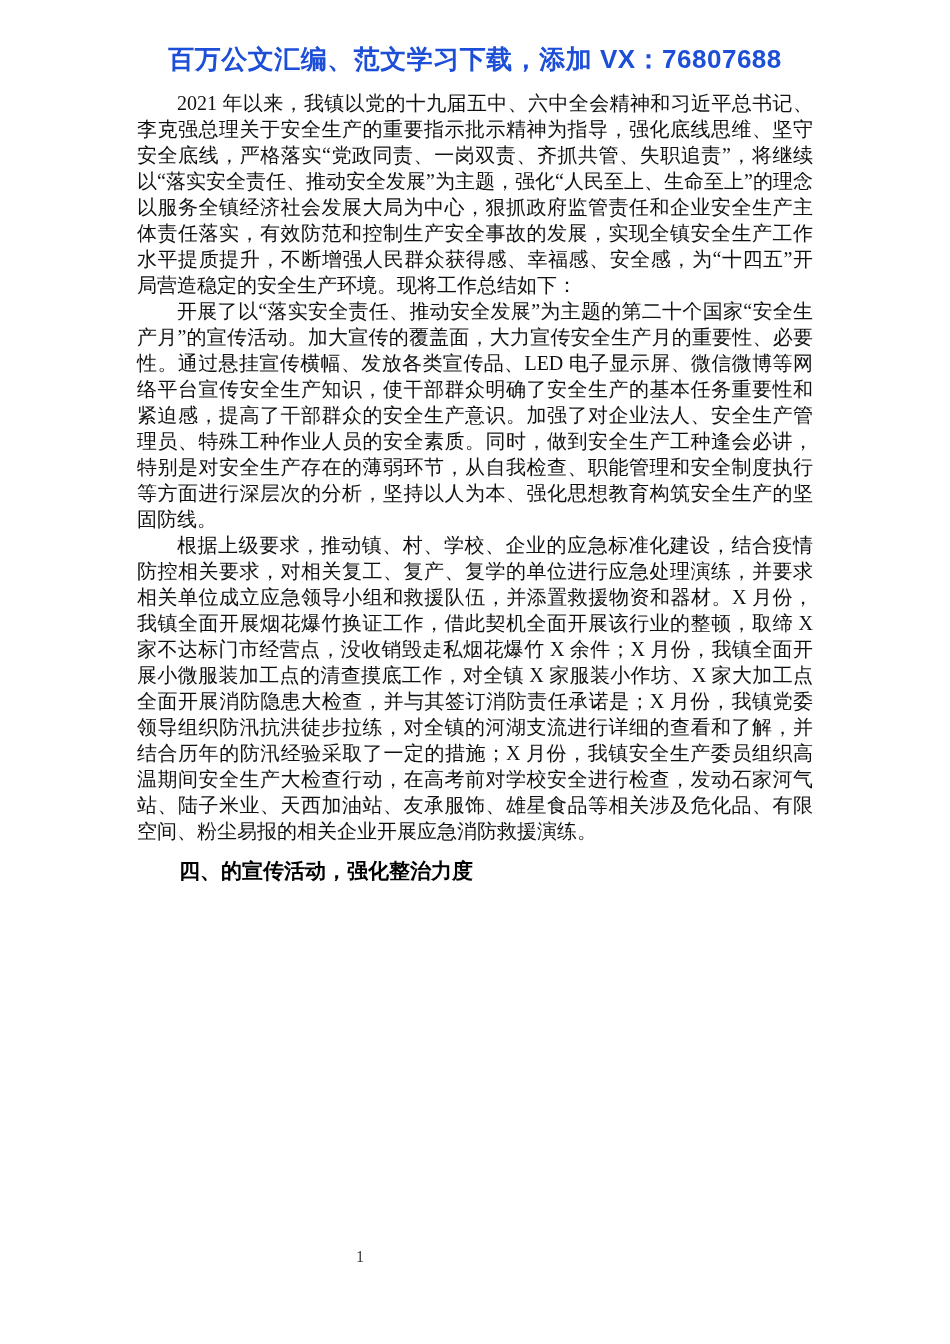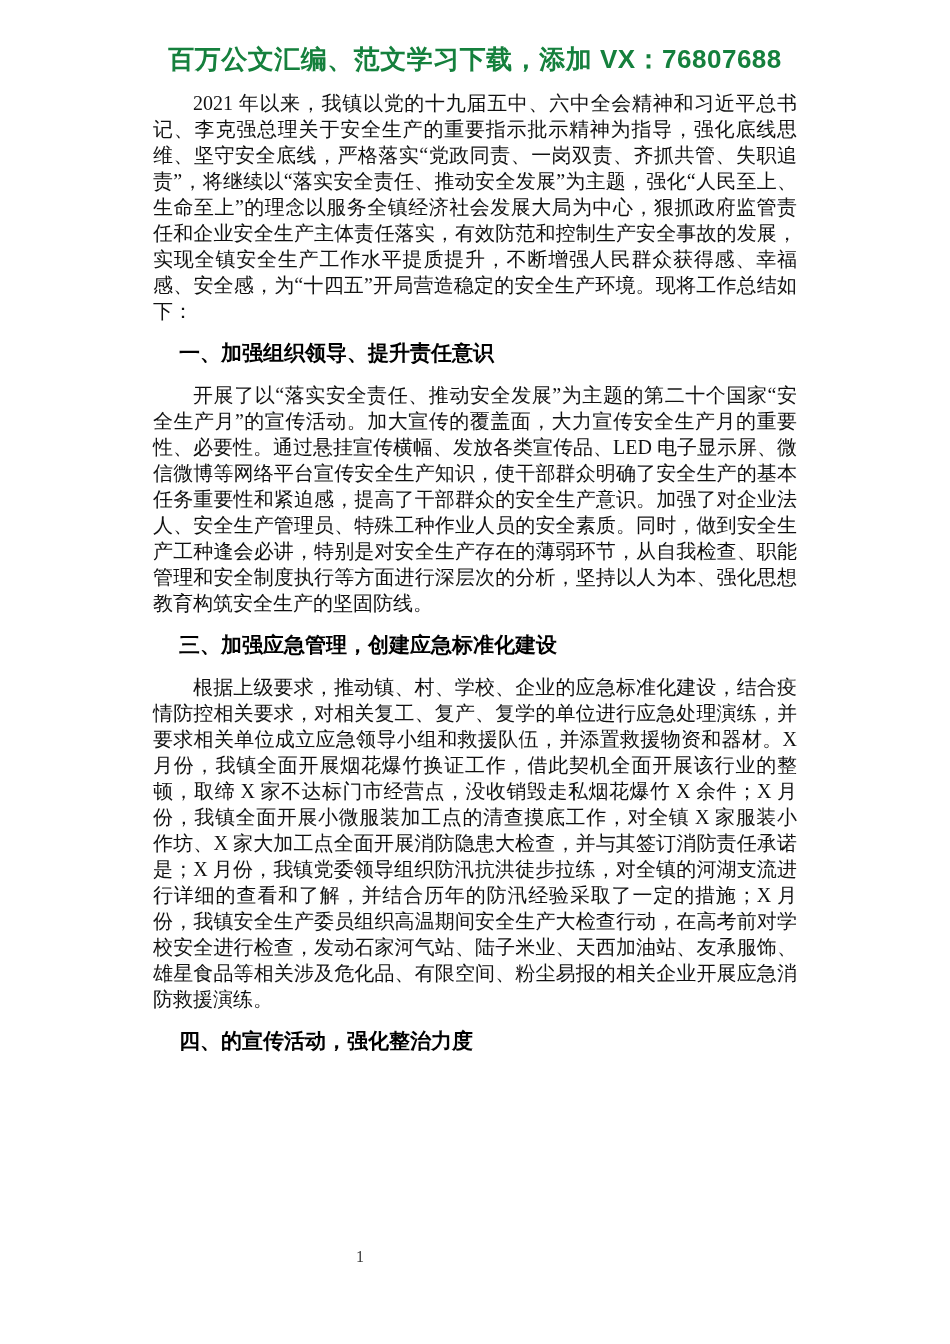--- a/index.html
+++ b/index.html
@@ -11,36 +11,36 @@
     height: 1344px;
     background: #ffffff;
     color: #111111;
     font-family: "Liberation Serif", "DejaVu Serif", serif;
     position: relative;
     overflow: hidden;
   }
   .notice {
     margin-top: 44px;
     text-align: center;
-    color: #15803d;
+    color: #1d4ed8;
     font-family: "Liberation Sans", "DejaVu Sans", sans-serif;
     font-weight: bold;
     font-size: 26px;
     line-height: 30px;
     letter-spacing: 0.5px;
   }
   .content {
     width: 676px;
     margin: 16px auto 0 auto;
     font-size: 20px;
     line-height: 26px;
     text-align: justify;
   }
   .para {
-    margin: 16px;
+    margin: 0;
     text-indent: 2em;
     word-break: break-all;
   }
   .heading {
     font-family: "Liberation Sans", "DejaVu Sans", sans-serif;
     font-size: 21px;
     font-weight: bold;
     color: #000000;
     margin: 14px 0 12px 0;
     text-indent: 2em;
@@ -66,25 +66,23 @@
 <body>
 
 <div class="page">
 
   <div class="notice">百万公文汇编、范文学习下载，添加 VX：76807688</div>
 
   <div class="content">
 
     <p class="para">2021 年以来，我镇以党的十九届五中、六中全会精神和习近平总书记、李克强总理关于安全生产的重要指示批示精神为指导，强化底线思维、坚守安全底线，严格落实“党政同责、一岗双责、齐抓共管、失职追责”，将继续以“落实安全责任、推动安全发展”为主题，强化“人民至上、生命至上”的理念以服务全镇经济社会发展大局为中心，狠抓政府监管责任和企业安全生产主体责任落实，有效防范和控制生产安全事故的发展，实现全镇安全生产工作水平提质提升，不断增强人民群众获得感、幸福感、安全感，为“十四五”开局营造稳定的安全生产环境。现将工作总结如下：</p>
 
-    <h2 class="heading">一、加强组织领导、提升责任意识</h2>
 
     <p class="para">开展了以“落实安全责任、推动安全发展”为主题的第二十个国家“安全生产月”的宣传活动。加大宣传的覆盖面，大力宣传安全生产月的重要性、必要性。通过悬挂宣传横幅、发放各类宣传品、LED 电子显示屏、微信微博等网络平台宣传安全生产知识，使干部群众明确了安全生产的基本任务重要性和紧迫感，提高了干部群众的安全生产意识。加强了对企业法人、安全生产管理员、特殊工种作业人员的安全素质。同时，做到安全生产工种逢会必讲，特别是对安全生产存在的薄弱环节，从自我检查、职能管理和安全制度执行等方面进行深层次的分析，坚持以人为本、强化思想教育构筑安全生产的坚固防线。</p>
 
-    <h2 class="heading">三、加强应急管理，创建应急标准化建设</h2>
     <p class="para">根据上级要求，推动镇、村、学校、企业的应急标准化建设，结合疫情防控相关要求，对相关复工、复产、复学的单位进行应急处理演练，并要求相关单位成立应急领导小组和救援队伍，并添置救援物资和器材。X 月份，我镇全面开展烟花爆竹换证工作，借此契机全面开展该行业的整顿，取缔 X 家不达标门市经营点，没收销毁走私烟花爆竹 X 余件；X 月份，我镇全面开展小微服装加工点的清查摸底工作，对全镇 X 家服装小作坊、X 家大加工点全面开展消防隐患大检查，并与其签订消防责任承诺是；X 月份，我镇党委领导组织防汛抗洪徒步拉练，对全镇的河湖支流进行详细的查看和了解，并结合历年的防汛经验采取了一定的措施；X 月份，我镇安全生产委员组织高温期间安全生产大检查行动，在高考前对学校安全进行检查，发动石家河气站、陆子米业、天西加油站、友承服饰、雄星食品等相关涉及危化品、有限空间、粉尘易报的相关企业开展应急消防救援演练。</p>
 
     <h2 class="heading">四、的宣传活动，强化整治力度</h2>
 
   </div>
 
   <div class="page-footer">
     <span class="page-num">1</span>
   </div>
 

